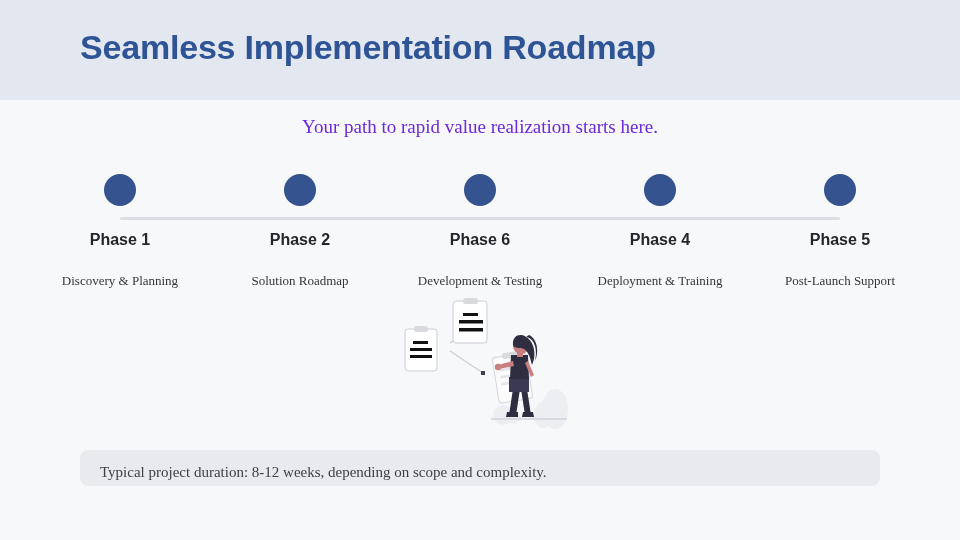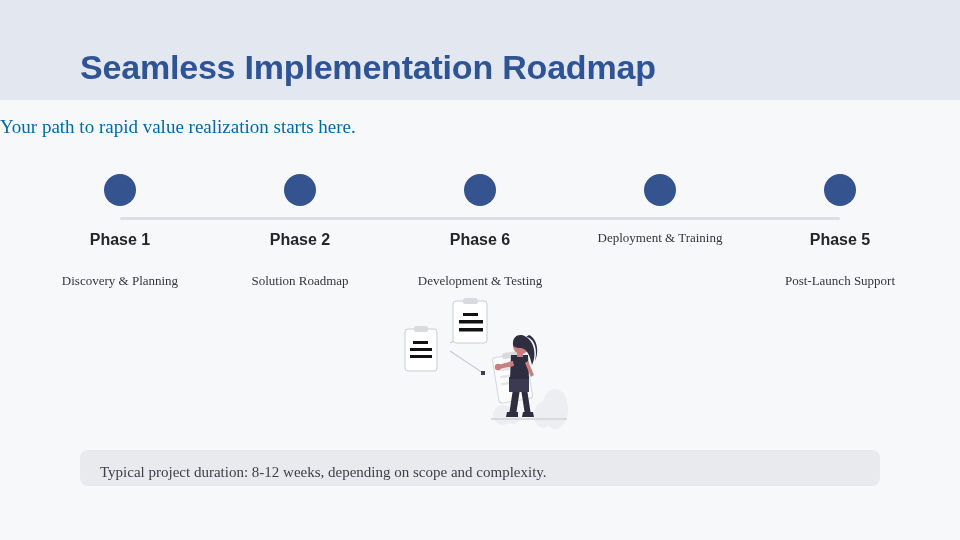--- a/index.html
+++ b/index.html
@@ -20,38 +20,39 @@
     position: absolute;
     left: 0;
     top: 0;
     width: 960px;
     height: 100px;
     background: #e3e7ef;
   }
   .page-title {
     position: absolute;
     left: 80px;
-    top: 48px;
+    top: 28px;
     font-family: "Liberation Sans", sans-serif;
     font-size: 34px;
     font-weight: bold;
     color: #2e5496;
     letter-spacing: -0.2px;
     white-space: nowrap;
   }
 
   
   .subtitle {
     position: absolute;
     left: 0;
     top: 116px;
     width: 960px;
+    text-align: center;
     font-family: "Liberation Serif", serif;
     font-size: 19px;
-    color: #0369a1;
+    color: #6d28d9;
   }
 
   
   .timeline {
     position: absolute;
     left: 0;
     top: 168px;
     width: 960px;
     height: 110px;
     padding-left: 43px;
@@ -148,20 +149,21 @@
   </div>
 
   <div class="phase" style="left:390px;">
     <div class="phase-dot"></div>
     <div class="phase-name">Phase 6</div>
     <div class="phase-desc">Development &amp; Testing</div>
   </div>
 
   <div class="phase" style="left:570px;">
     <div class="phase-dot"></div>
+    <div class="phase-name">Phase 4</div>
     <div class="phase-desc">Deployment &amp; Training</div>
   </div>
 
   <div class="phase" style="left:750px;">
     <div class="phase-dot"></div>
     <div class="phase-name">Phase 5</div>
     <div class="phase-desc">Post-Launch Support</div>
   </div>
 </div>
 

